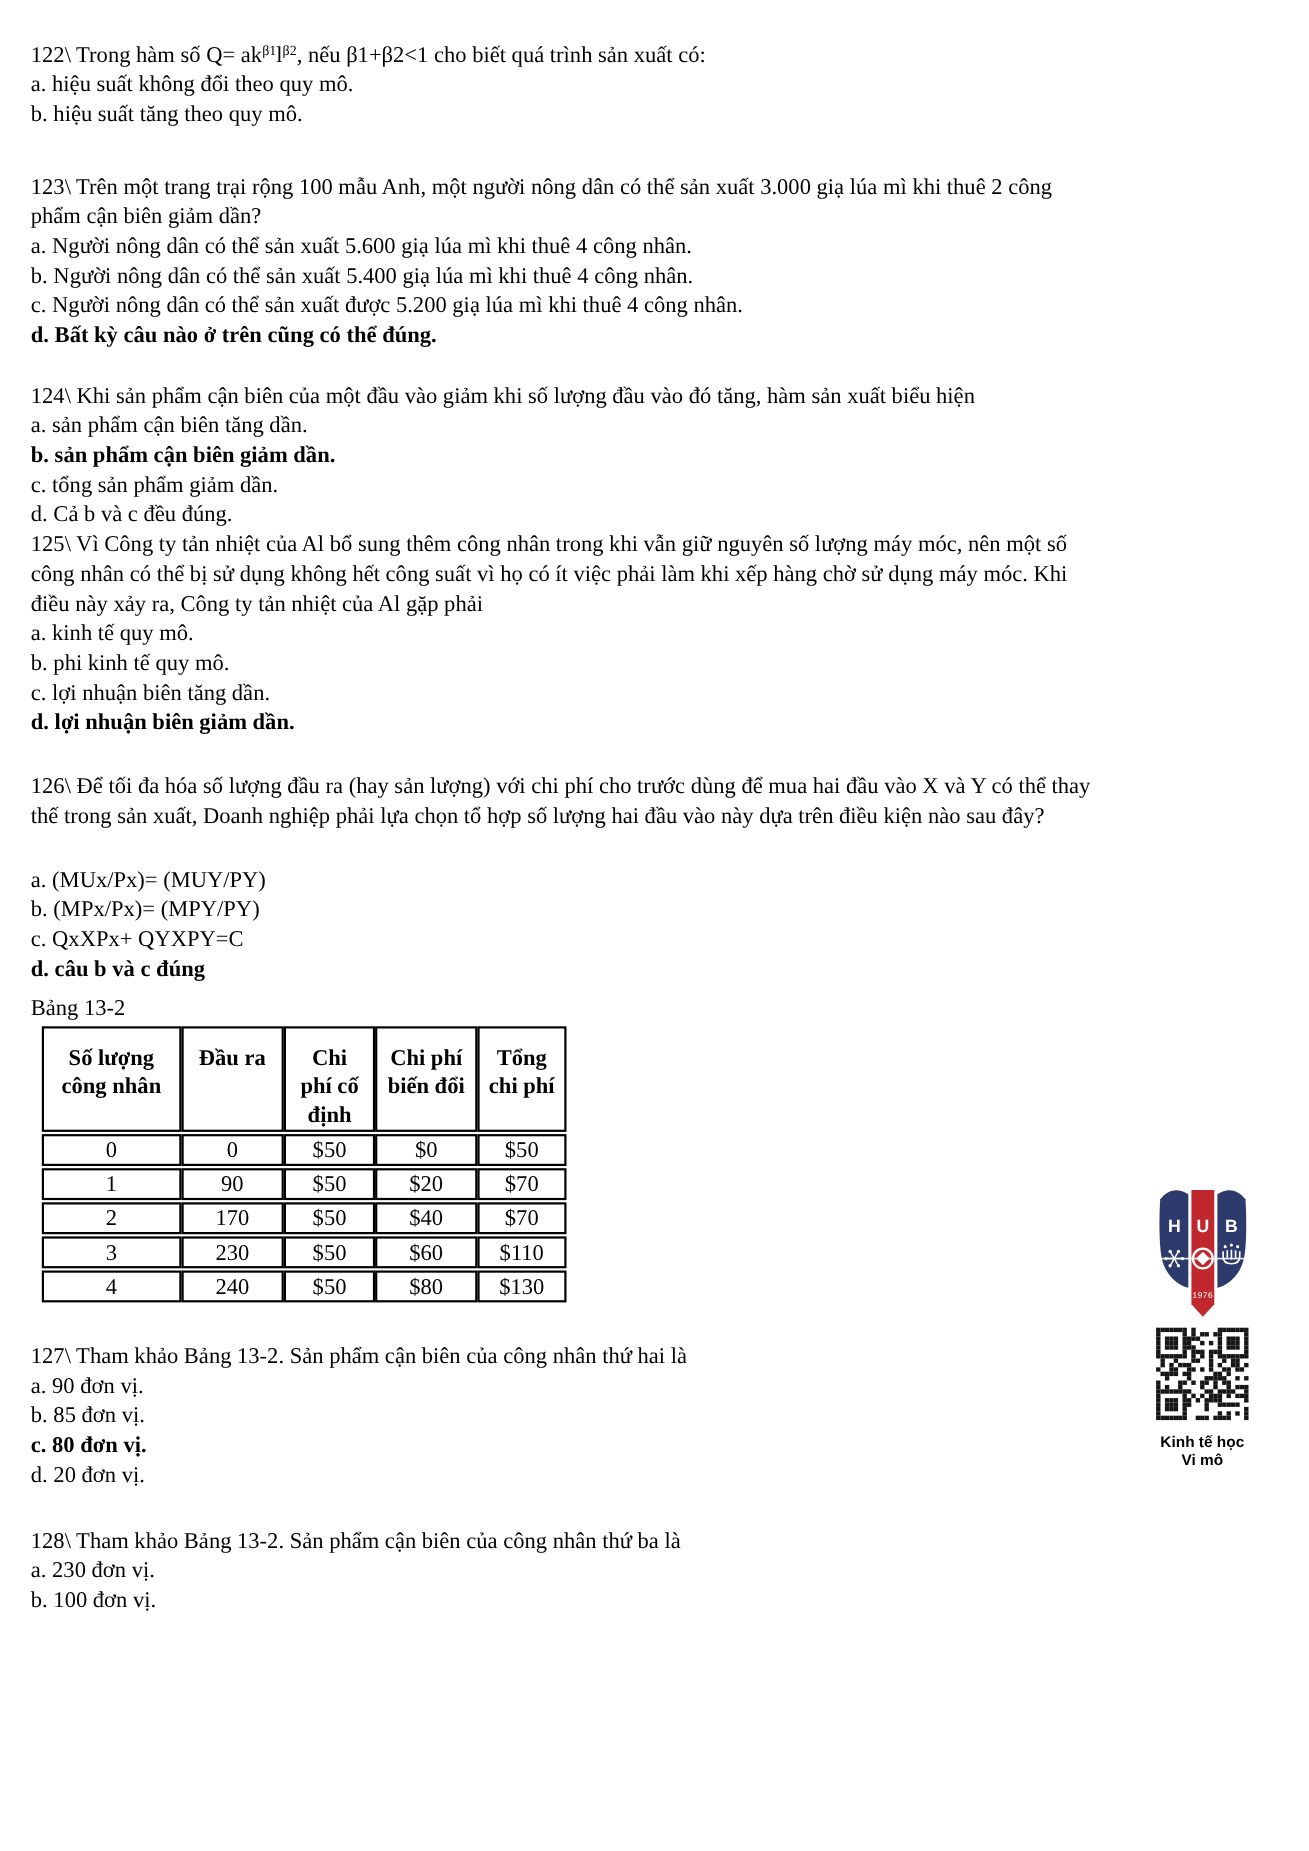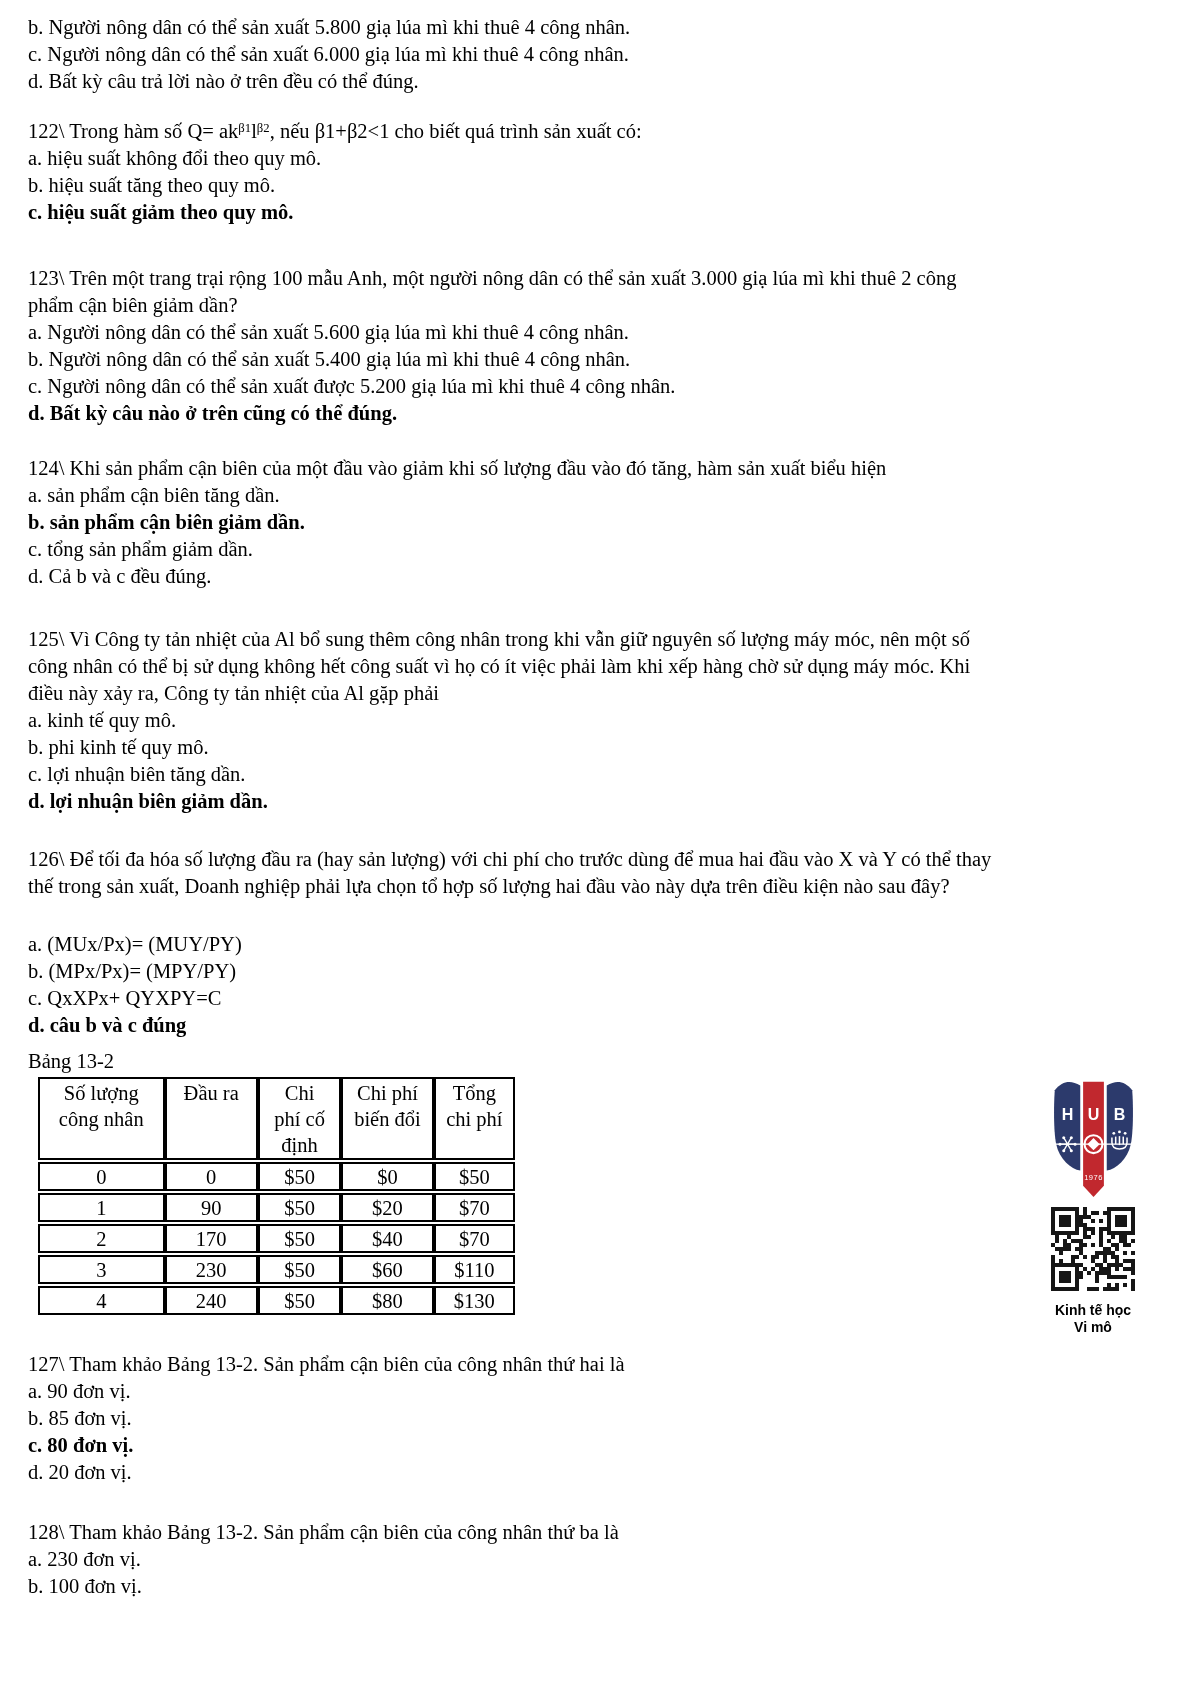--- a/index.html
+++ b/index.html
@@ -7,63 +7,57 @@
         font-family:"Liberation Serif",serif;font-size:20.5px;line-height:27px;color:#000;}
   .doc{position:absolute;left:28px;top:14px;width:1150px;}
   .block{margin:0;}
   .line{white-space:pre;height:27px;}
   .line.bold{font-weight:bold;}
   sup{font-size:0.62em;vertical-align:baseline;position:relative;top:-0.5em;line-height:0;}
   
   .cost-table{border-collapse:separate;border-spacing:0 2px;table-layout:fixed;
               margin-left:10px;width:477px;font-size:20.5px;}
   .cost-table th,.cost-table td{border:2px solid #000;text-align:center;padding:0 2px;overflow:hidden;}
-  .cost-table th{font-weight:normal;vertical-align:top;white-space:pre-line;line-height:26px;height:78px;padding-top:1px;margin-top:24px;}
+  .cost-table th{font-weight:bold;vertical-align:top;white-space:pre-line;line-height:26px;height:78px;padding-top:14px;margin-top:24px;}
   .cost-table td{line-height:24px;height:25px;vertical-align:middle;}
   
   .branding{position:absolute;left:1048px;top:1076px;width:90px;display:flex;flex-direction:column;align-items:center;}
   .qr{margin-top:5px;display:block;}
   .course-label{margin-top:10px;text-align:center;font-family:"Liberation Sans",sans-serif;
                 font-weight:bold;font-size:14px;line-height:17px;}
   .logo-letter{font-family:"Liberation Sans",sans-serif;font-weight:bold;font-size:17px;}
   .logo-year{font-family:"Liberation Sans",sans-serif;font-size:8px;letter-spacing:0.5px;}
 </style>
 </head>
 <body>
 
 <div class="page">
 
   <div class="doc">
-    <section class="block" style="margin-top:0">
-        <div class="line">b. Người nông dân có thể sản xuất 5.800 giạ lúa mì khi thuê 4 công nhân.</div>
-        <div class="line">c. Người nông dân có thể sản xuất 6.000 giạ lúa mì khi thuê 4 công nhân.</div>
-        <div class="line">d. Bất kỳ câu trả lời nào ở trên đều có thể đúng.</div>
-      </section>
     <section class="block" style="margin-top:23px">
         <div class="line"><span>122\ Trong hàm số Q= ak</span><sup>β1</sup><span>l</span><sup>β2</sup><span>, nếu β1+β2&lt;1 cho biết quá trình sản xuất có:</span></div>
         <div class="line">a. hiệu suất không đổi theo quy mô.</div>
         <div class="line">b. hiệu suất tăng theo quy mô.</div>
-        <div class="line bold">c. hiệu suất giảm theo quy mô.</div>
       </section>
     <section class="block" style="margin-top:39px">
         <div class="line">123\ Trên một trang trại rộng 100 mẫu Anh, một người nông dân có thể sản xuất 3.000 giạ lúa mì khi thuê 2 công</div>
         <div class="line">phẩm cận biên giảm dần?</div>
         <div class="line">a. Người nông dân có thể sản xuất 5.600 giạ lúa mì khi thuê 4 công nhân.</div>
         <div class="line">b. Người nông dân có thể sản xuất 5.400 giạ lúa mì khi thuê 4 công nhân.</div>
         <div class="line">c. Người nông dân có thể sản xuất được 5.200 giạ lúa mì khi thuê 4 công nhân.</div>
         <div class="line bold">d. Bất kỳ câu nào ở trên cũng có thể đúng.</div>
       </section>
     <section class="block" style="margin-top:28px">
         <div class="line">124\ Khi sản phẩm cận biên của một đầu vào giảm khi số lượng đầu vào đó tăng, hàm sản xuất biểu hiện</div>
         <div class="line">a. sản phẩm cận biên tăng dần.</div>
         <div class="line bold">b. sản phẩm cận biên giảm dần.</div>
         <div class="line">c. tổng sản phẩm giảm dần.</div>
         <div class="line">d. Cả b và c đều đúng.</div>
       </section>
-    <section class="block" style="margin-top:36px">
+    <section class="block" style="">
         <div class="line">125\ Vì Công ty tản nhiệt của Al bổ sung thêm công nhân trong khi vẫn giữ nguyên số lượng máy móc, nên một số</div>
         <div class="line">công nhân có thể bị sử dụng không hết công suất vì họ có ít việc phải làm khi xếp hàng chờ sử dụng máy móc. Khi</div>
         <div class="line">điều này xảy ra, Công ty tản nhiệt của Al gặp phải</div>
         <div class="line">a. kinh tế quy mô.</div>
         <div class="line">b. phi kinh tế quy mô.</div>
         <div class="line">c. lợi nhuận biên tăng dần.</div>
         <div class="line bold">d. lợi nhuận biên giảm dần.</div>
       </section>
     <section class="block" style="margin-top:31px">
         <div class="line">126\ Để tối đa hóa số lượng đầu ra (hay sản lượng) với chi phí cho trước dùng để mua hai đầu vào X và Y có thể thay</div>

